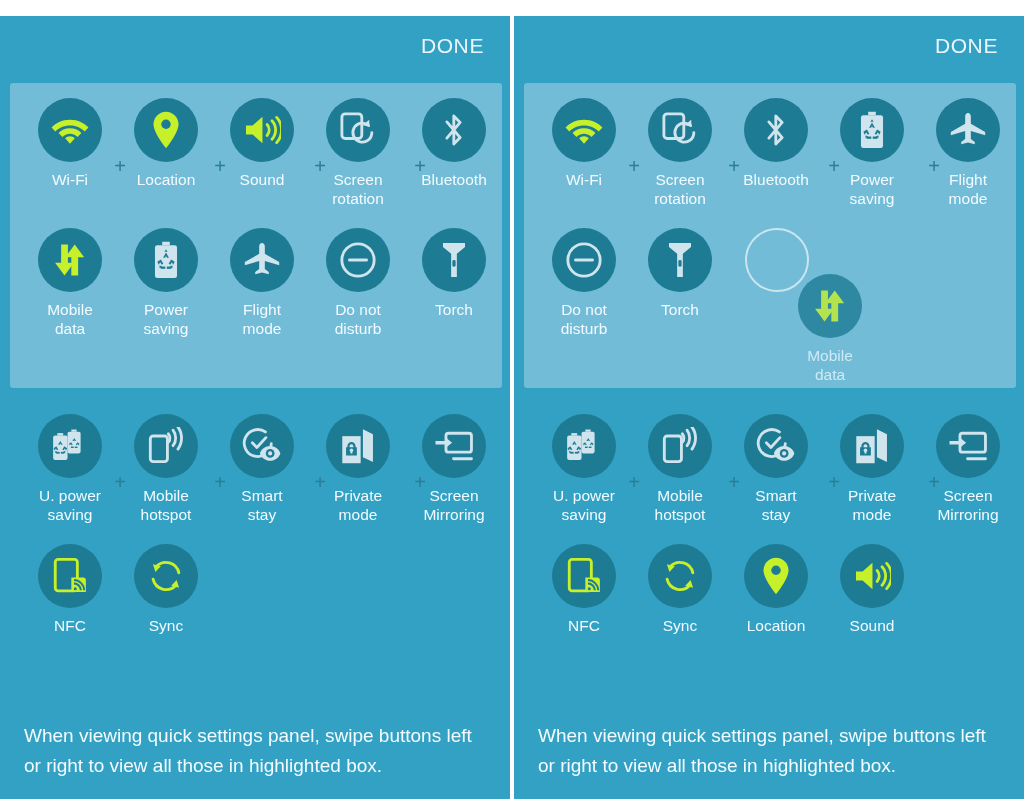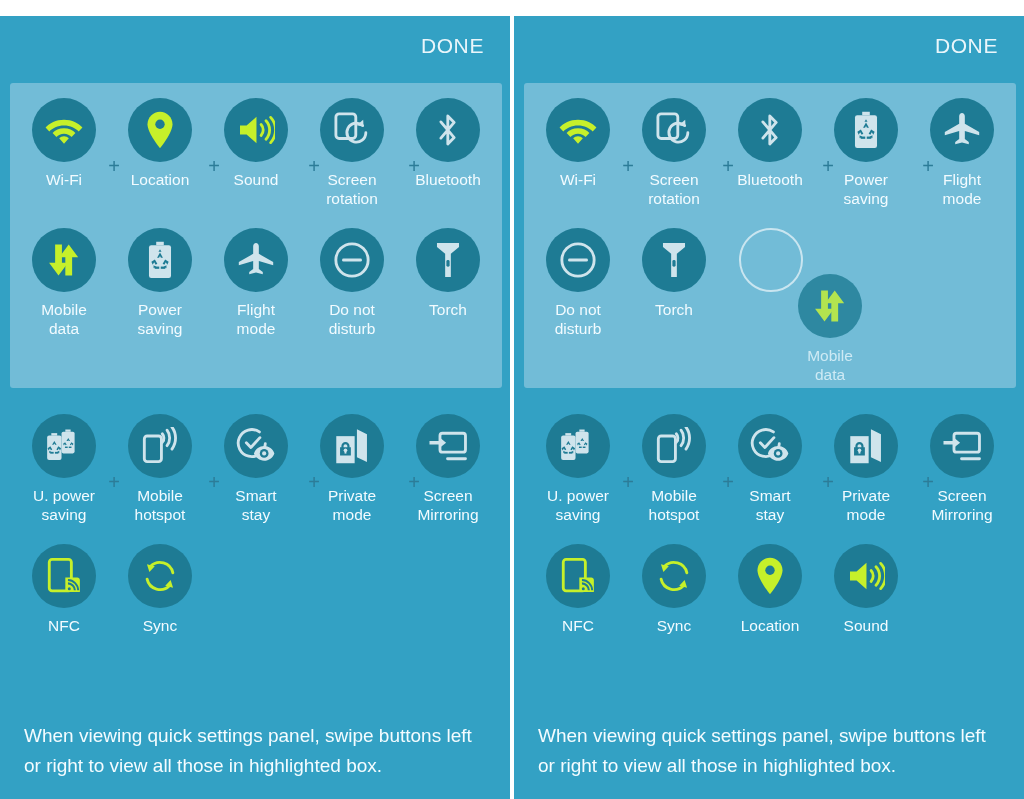--- a/index.html
+++ b/index.html
@@ -54,21 +54,21 @@
     width: 492px;
     height: 305px;
     background: #72bcd7;
     border-radius: 3px;
   }
   .panel.right .highlight-box { height: 305px; }
 
   
   .grid-section {
     position: absolute;
-    left: 16px;
+    left: 22px;
     width: 411px;
   }
   .tile-row {
     display: flex;
     height: 130px;
   }
   .tile {
     width: 98.4px;
     display: flex;
     flex-direction: column;

